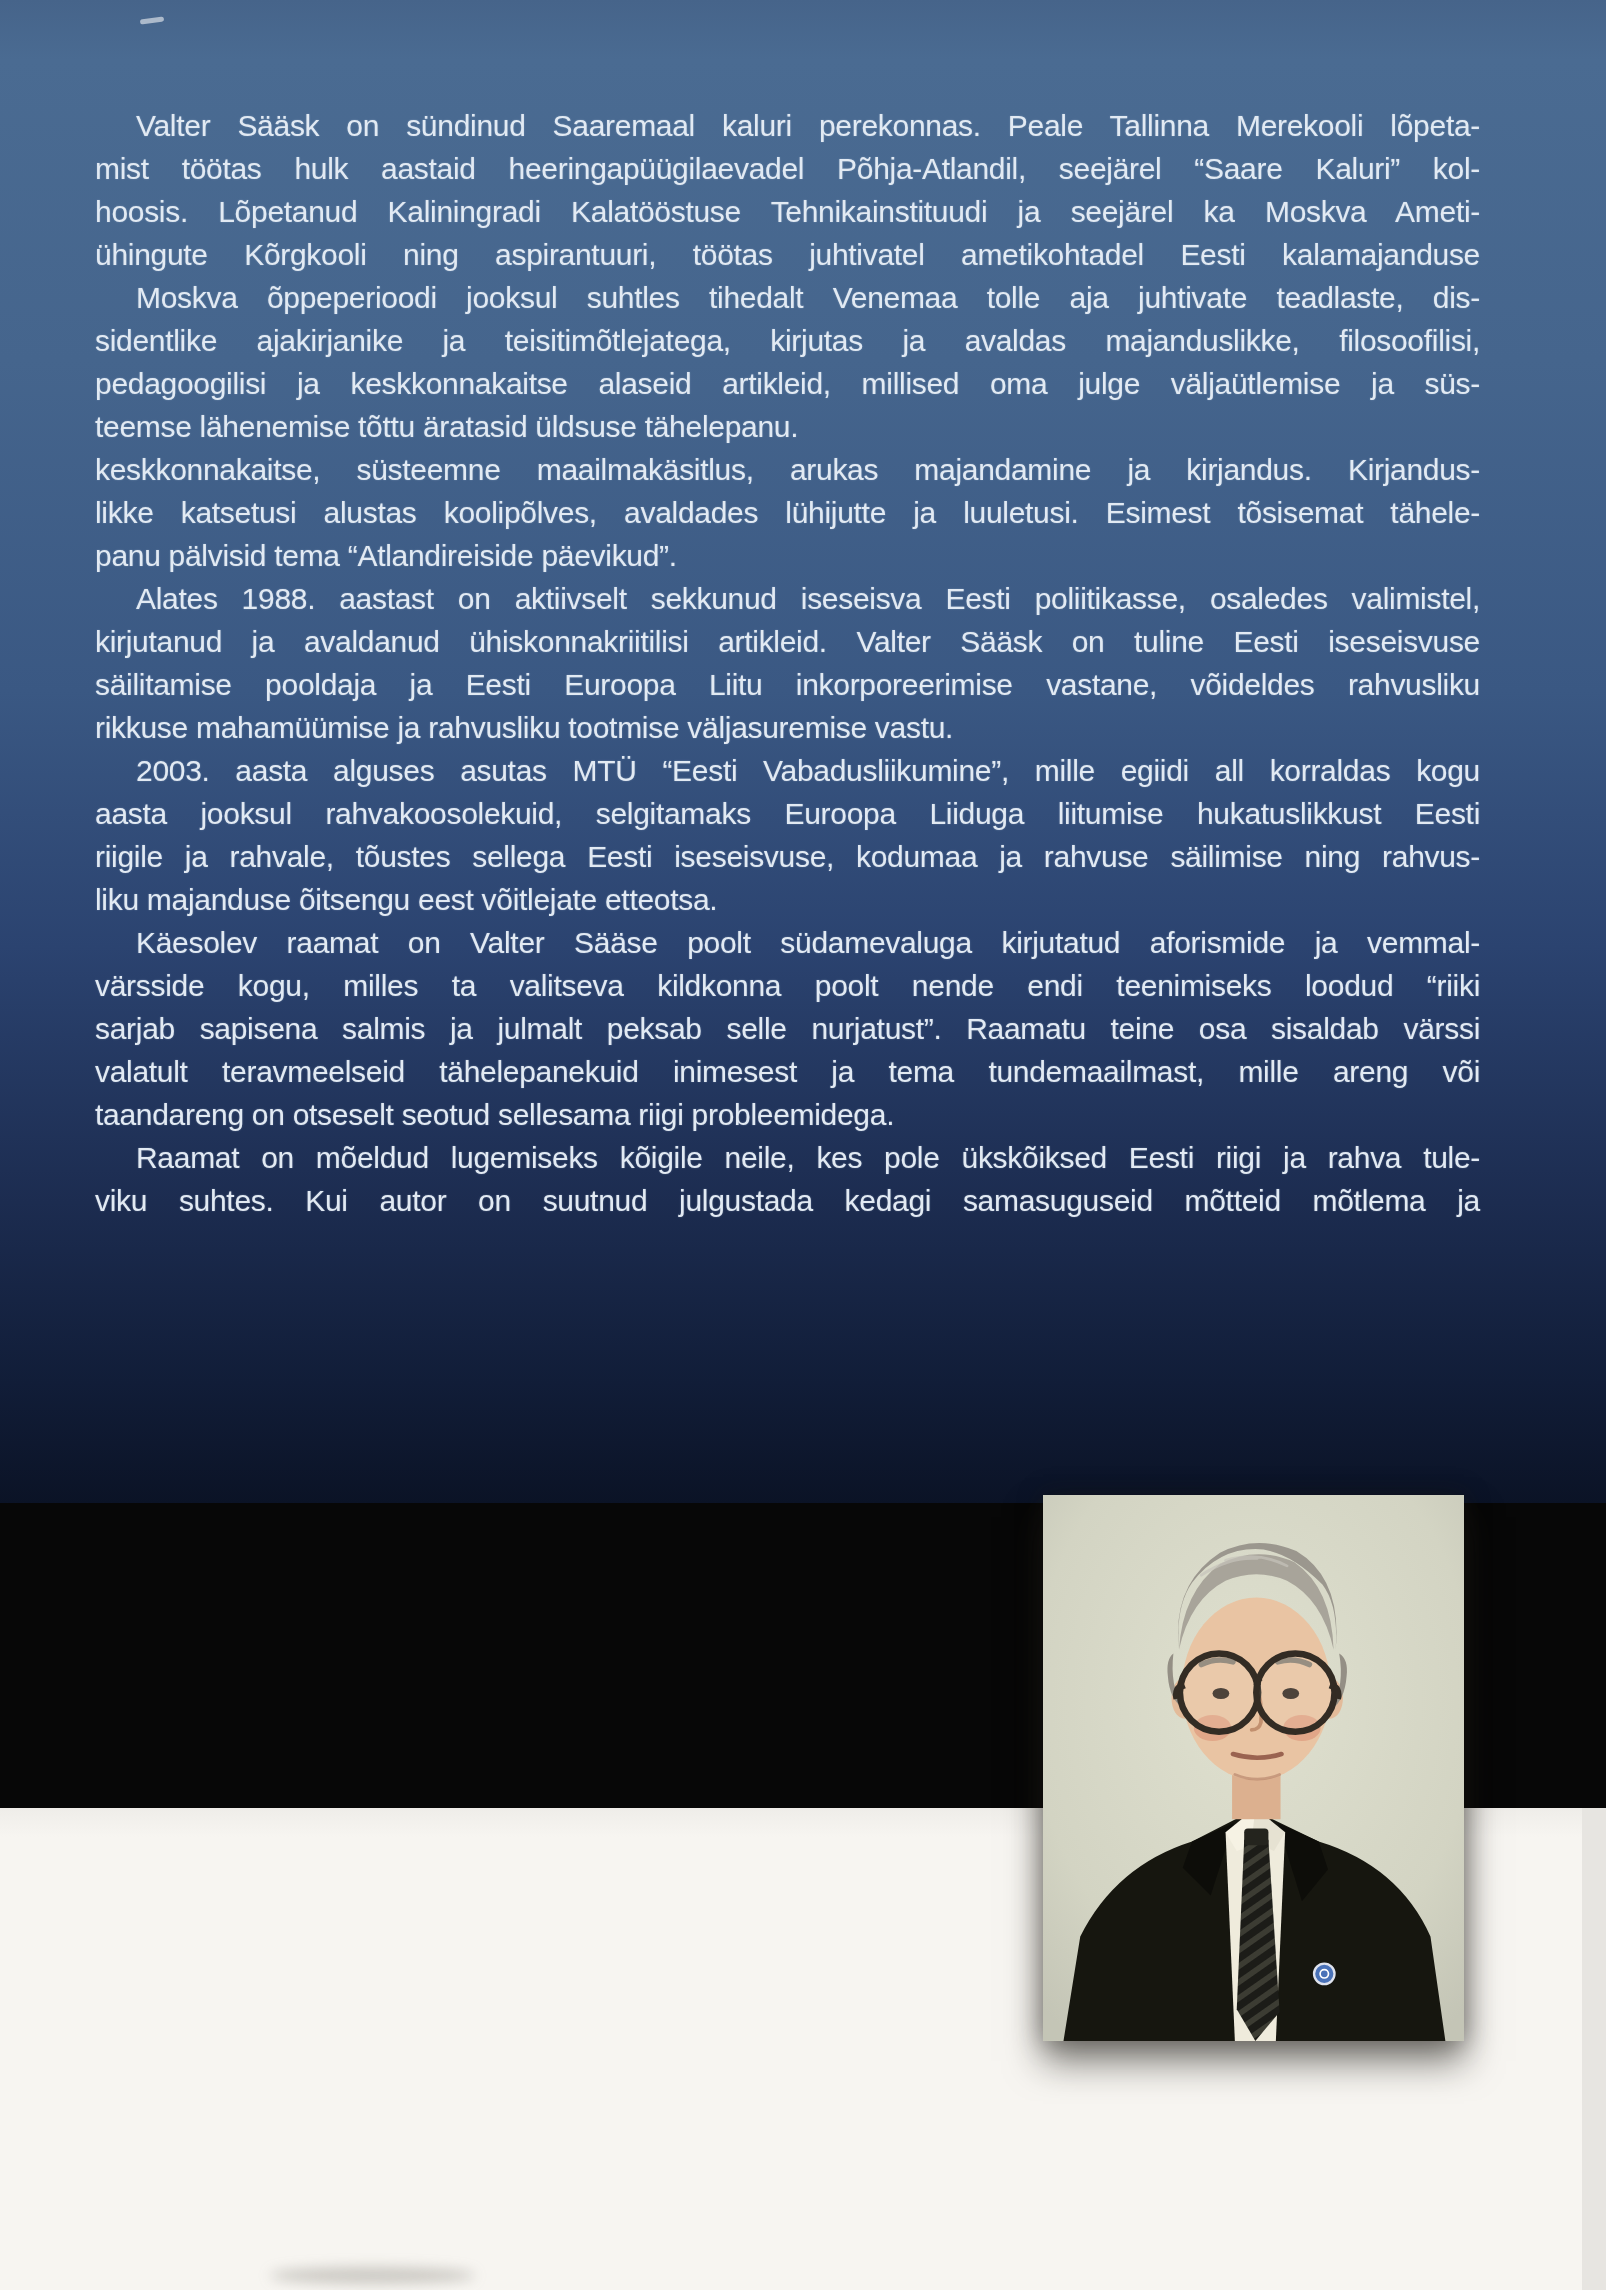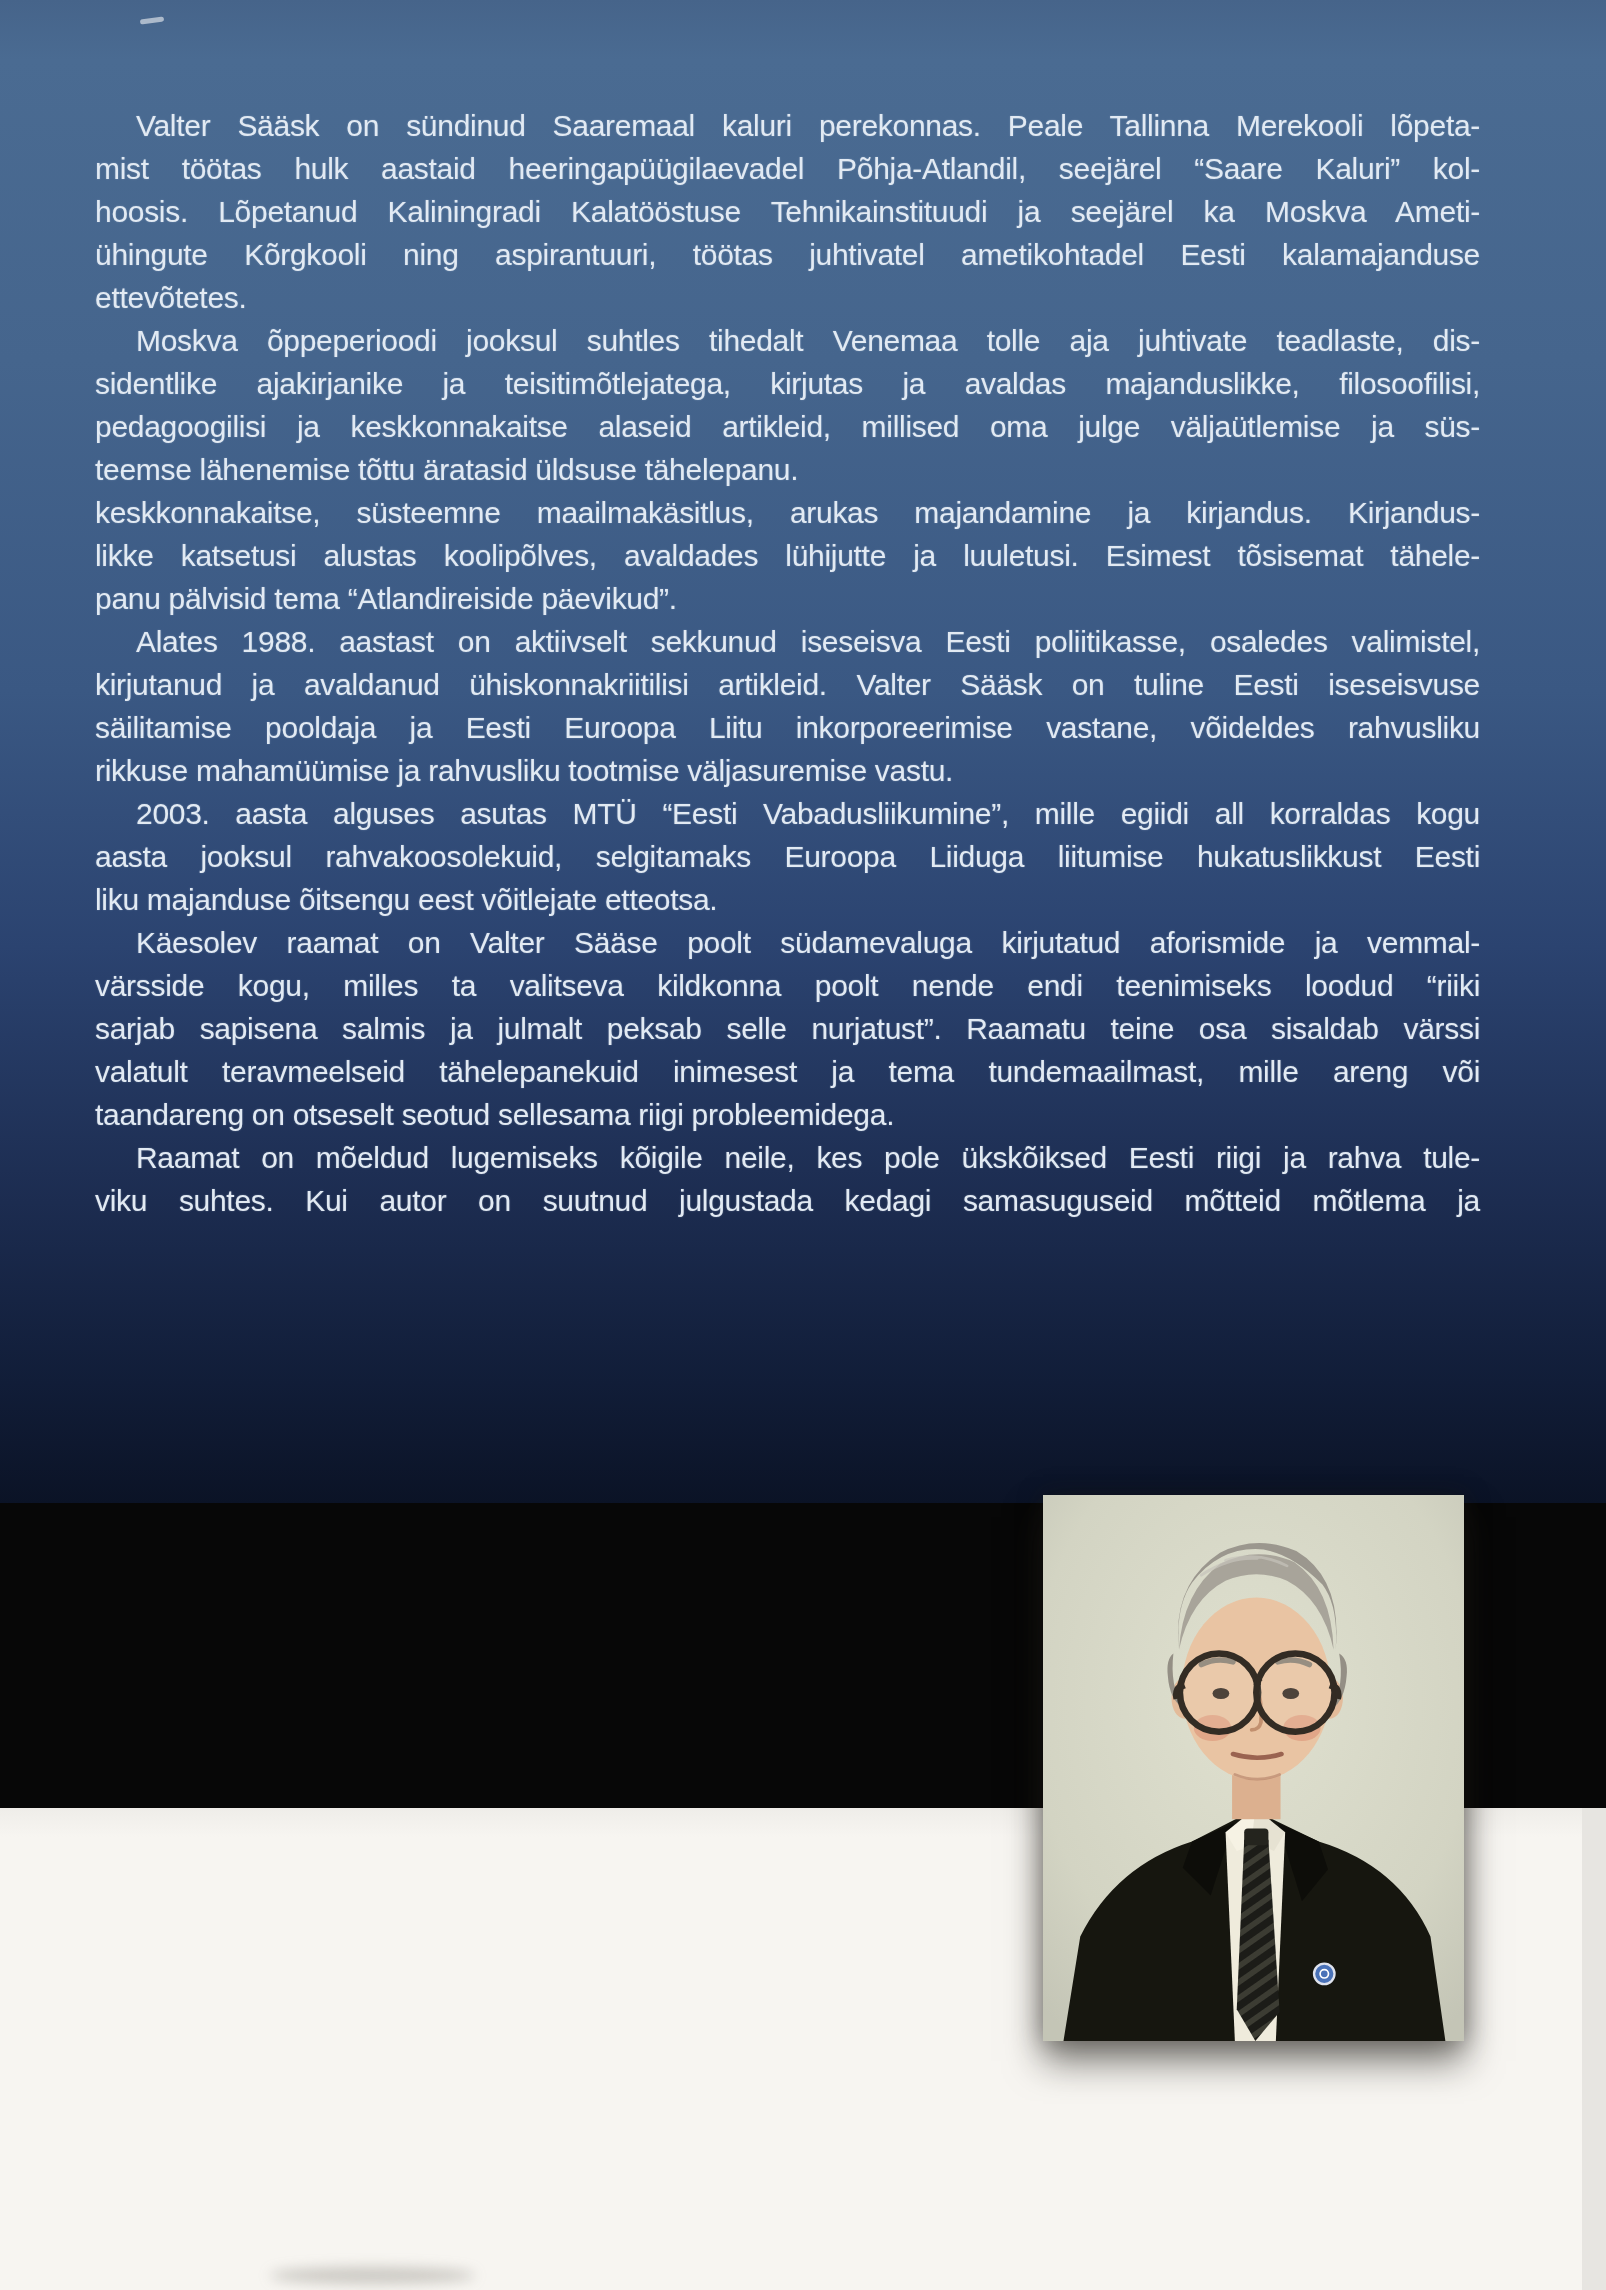--- a/index.html
+++ b/index.html
@@ -83,21 +83,20 @@
   <div class="right-strip"></div>
   <div class="fleck"></div>
   <div class="smudge"></div>
 
   <div class="bio">
       <div>
         <div class="line first">Valter Sääsk on sündinud Saaremaal kaluri perekonnas. Peale Tallinna Merekooli lõpeta-</div>
         <div class="line">mist töötas hulk aastaid heeringapüügilaevadel Põhja-Atlandil, seejärel “Saare Kaluri” kol-</div>
         <div class="line">hoosis. Lõpetanud Kaliningradi Kalatööstuse Tehnikainstituudi ja seejärel ka Moskva Ameti-</div>
         <div class="line">ühingute Kõrgkooli ning aspirantuuri, töötas juhtivatel ametikohtadel Eesti kalamajanduse</div>
-        <div class="line last">ettevõtetes.</div>
       </div>
       <div>
         <div class="line first">Moskva õppeperioodi jooksul suhtles tihedalt Venemaa tolle aja juhtivate teadlaste, dis-</div>
         <div class="line">sidentlike ajakirjanike ja teisitimõtlejatega, kirjutas ja avaldas majanduslikke, filosoofilisi,</div>
         <div class="line">pedagoogilisi ja keskkonnakaitse alaseid artikleid, millised oma julge väljaütlemise ja süs-</div>
         <div class="line last">teemse lähenemise tõttu äratasid üldsuse tähelepanu.</div>
       </div>
       <div>
         <div class="line">keskkonnakaitse, süsteemne maailmakäsitlus, arukas majandamine ja kirjandus. Kirjandus-</div>
         <div class="line">likke katsetusi alustas koolipõlves, avaldades lühijutte ja luuletusi. Esimest tõsisemat tähele-</div>
@@ -105,20 +104,21 @@
       </div>
       <div>
         <div class="line first">Alates 1988. aastast on aktiivselt sekkunud iseseisva Eesti poliitikasse, osaledes valimistel,</div>
         <div class="line">kirjutanud ja avaldanud ühiskonnakriitilisi artikleid. Valter Sääsk on tuline Eesti iseseisvuse</div>
         <div class="line">säilitamise pooldaja ja Eesti Euroopa Liitu inkorporeerimise vastane, võideldes rahvusliku</div>
         <div class="line last">rikkuse mahamüümise ja rahvusliku tootmise väljasuremise vastu.</div>
       </div>
       <div>
         <div class="line first">2003. aasta alguses asutas MTÜ “Eesti Vabadusliikumine”, mille egiidi all korraldas kogu</div>
         <div class="line">aasta jooksul rahvakoosolekuid, selgitamaks Euroopa Liiduga liitumise hukatuslikkust Eesti</div>
+        <div class="line">riigile ja rahvale, tõustes sellega Eesti iseseisvuse, kodumaa ja rahvuse säilimise ning rahvus-</div>
         <div class="line last">liku majanduse õitsengu eest võitlejate etteotsa.</div>
       </div>
       <div>
         <div class="line first">Käesolev raamat on Valter Sääse poolt südamevaluga kirjutatud aforismide ja vemmal-</div>
         <div class="line">värsside kogu, milles ta valitseva kildkonna poolt nende endi teenimiseks loodud “riiki</div>
         <div class="line">sarjab sapisena salmis ja julmalt peksab selle nurjatust”. Raamatu teine osa sisaldab värssi</div>
         <div class="line">valatult teravmeelseid tähelepanekuid inimesest ja tema tundemaailmast, mille areng või</div>
         <div class="line last">taandareng on otseselt seotud sellesama riigi probleemidega.</div>
       </div>
       <div>

